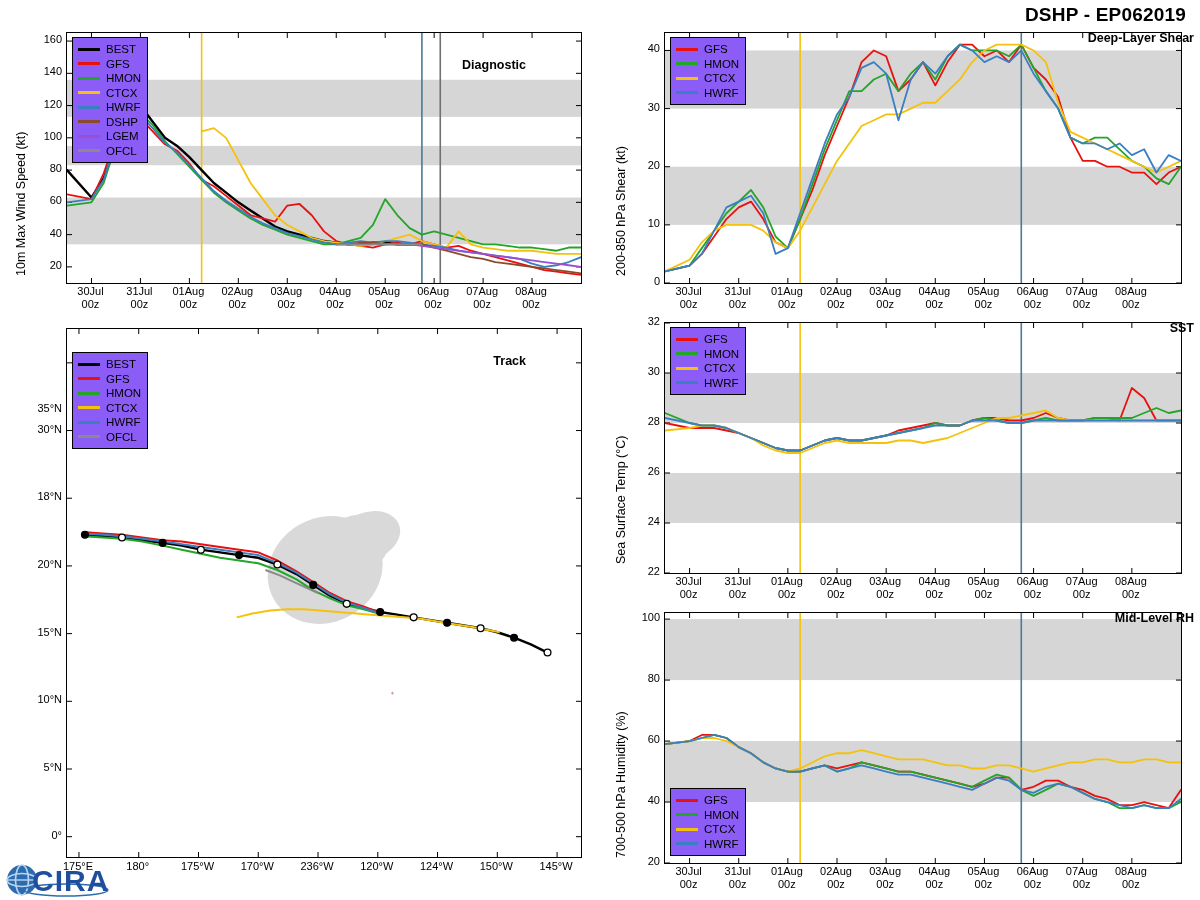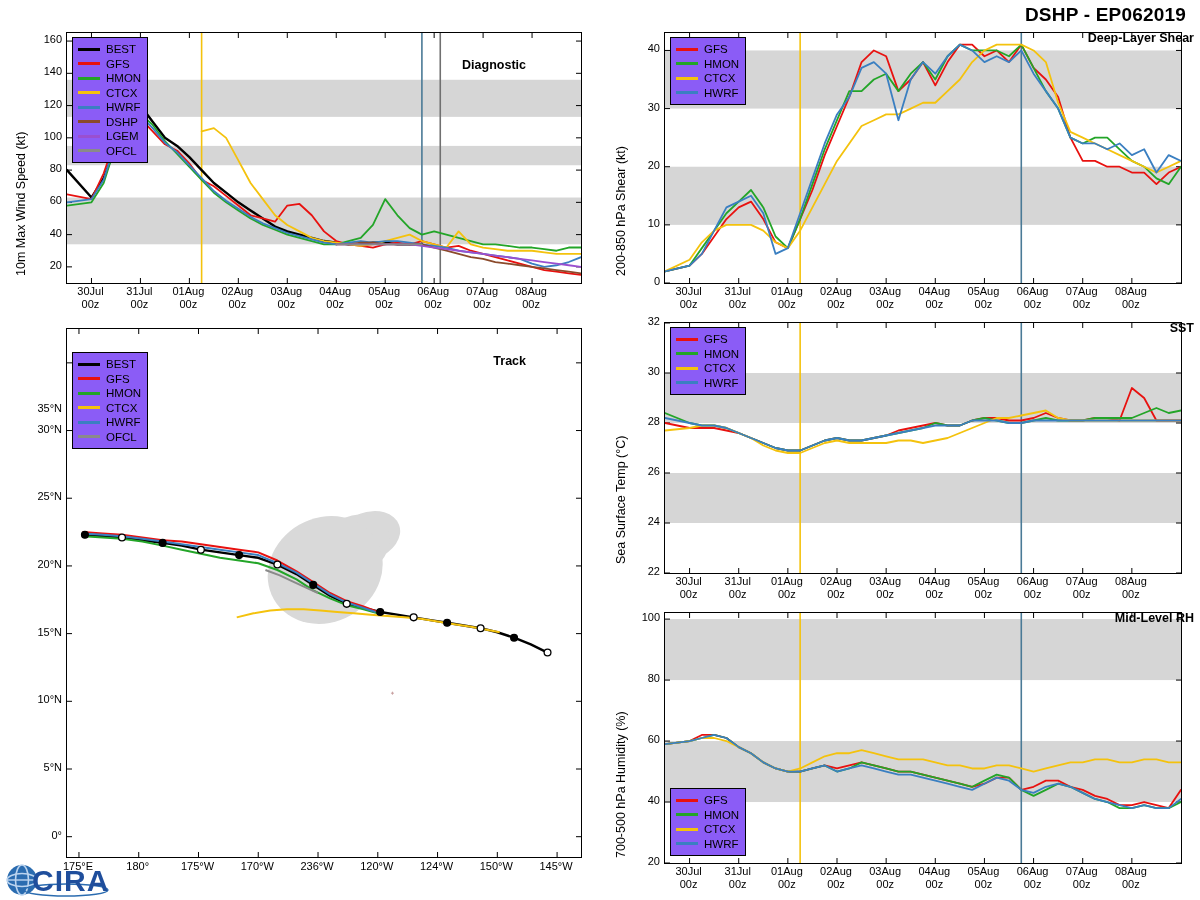--- a/index.html
+++ b/index.html
@@ -222,21 +222,21 @@
       <div class="xtick" style="left: 288.023px; top: 538px;">236°W</div>
       <div class="xtick" style="left: 347.791px; top: 538px;">120°W</div>
       <div class="xtick" style="left: 407.558px; top: 538px;">124°W</div>
       <div class="xtick" style="left: 467.326px; top: 538px;">150°W</div>
       <div class="xtick" style="left: 527.093px; top: 538px;">145°W</div>
       <div class="ytick" style="width: 44px; left: 18px; top: 506.692px;">0°</div>
       <div class="ytick" style="width: 44px; left: 18px; top: 439px;">5°N</div>
       <div class="ytick" style="width: 44px; left: 18px; top: 371.308px;">10°N</div>
       <div class="ytick" style="width: 44px; left: 18px; top: 303.615px;">15°N</div>
       <div class="ytick" style="width: 44px; left: 18px; top: 235.923px;">20°N</div>
-      <div class="ytick" style="width: 44px; left: 18px; top: 168.231px;">25°N</div>
+      <div class="ytick" style="width: 44px; left: 18px; top: 168.231px;">18°N</div>
       <div class="ytick" style="width: 44px; left: 18px; top: 100.538px;">30°N</div>
       <div class="ytick" style="width: 44px; left: 18px; top: 32.8462px; margin-top: 47px;">35°N</div>
       <div class="legend" style="left: 72px; top: 30px;">
         <div class="row">
           <span class="sw" style="background: rgb(0, 0, 0);"></span>
           <span class="nm">BEST</span>
         </div>
         <div class="row">
           <span class="sw" style="background: rgb(232, 17, 15);"></span>
           <span class="nm">GFS</span>

